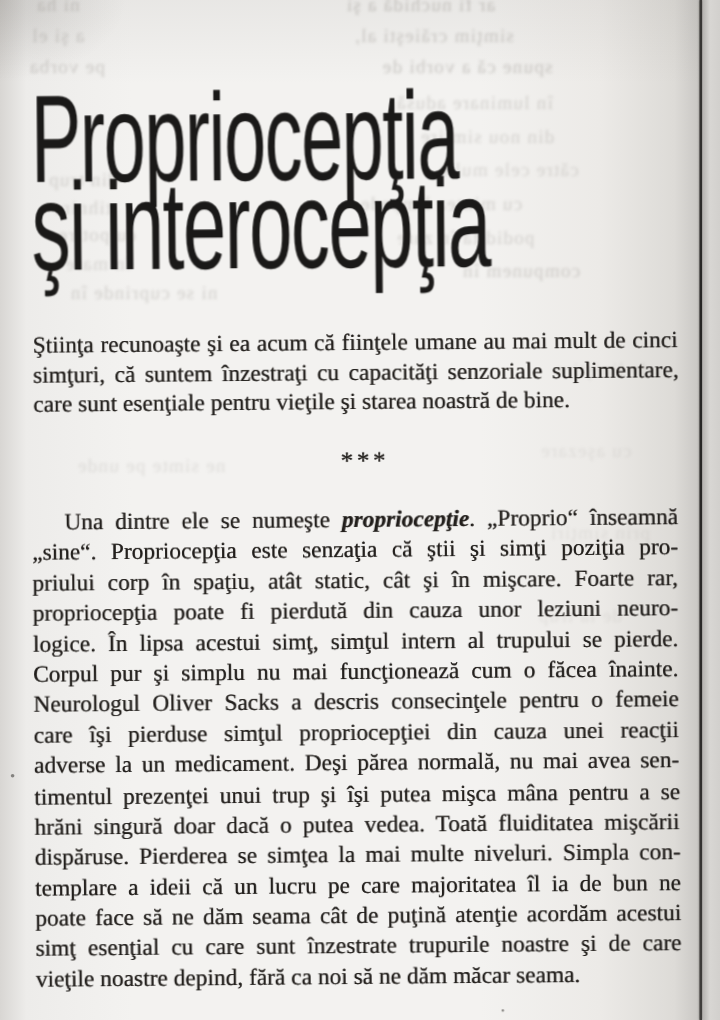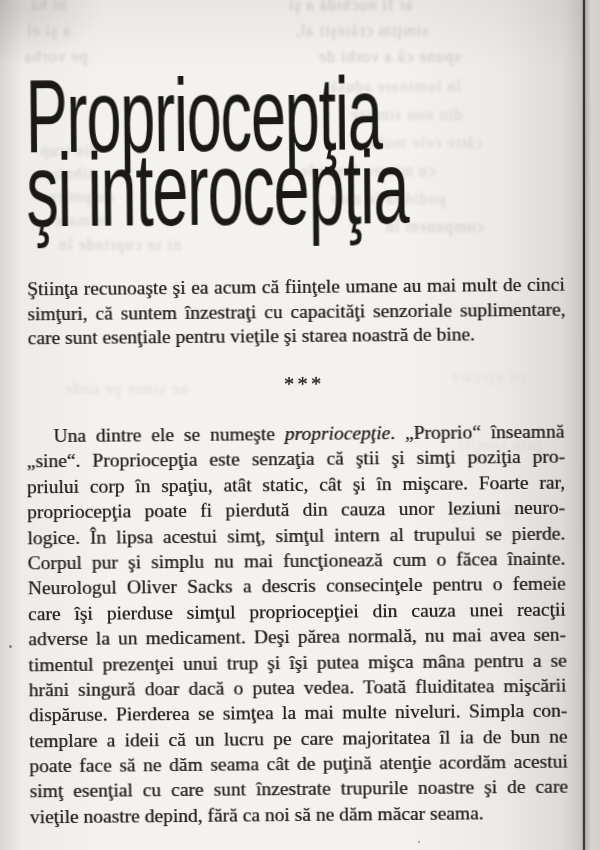--- a/index.html
+++ b/index.html
@@ -62,21 +62,21 @@
     position:absolute;left:583px;top:0;width:2.4px;height:850px;
     background:linear-gradient(180deg,#3a3836,#262524 30%,#2c2a29 70%,#403e3c);
     box-shadow:0 0 1.6px rgba(45,43,41,0.9);
     z-index:3;
   }
   .strip{
     position:absolute;left:585.5px;top:0;width:14.5px;height:850px;
     background:linear-gradient(90deg,#b7b5b2,#d8d6d3 40%,#d2d0cd);
     z-index:3;
   }
-  i{font-style:italic;}
+  i{font-style:italic;font-weight:bold;}
 </style>
 </head>
 <body>
 
 <div class="scan">
   <div class="ghosts">
       <div class="ghost" style="left: 288px; top: -4px; opacity: 0.55;">ar fi nuchidă a şi</div>
       <div class="ghost" style="left: 295px; top: 22px; opacity: 0.5;">simţim crăieşti al,</div>
       <div class="ghost" style="left: 318px; top: 48px; opacity: 0.5;">spune că a vorbi de</div>
       <div class="ghost" style="left: 330px; top: 78px; opacity: 0.4;">în luminare adusă</div>

